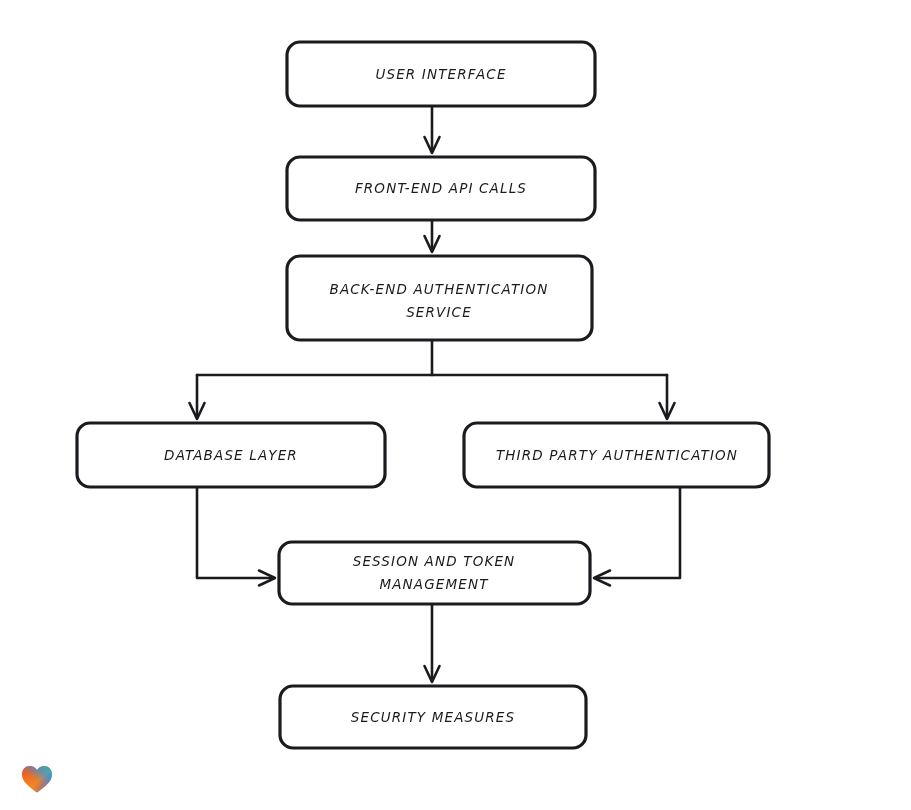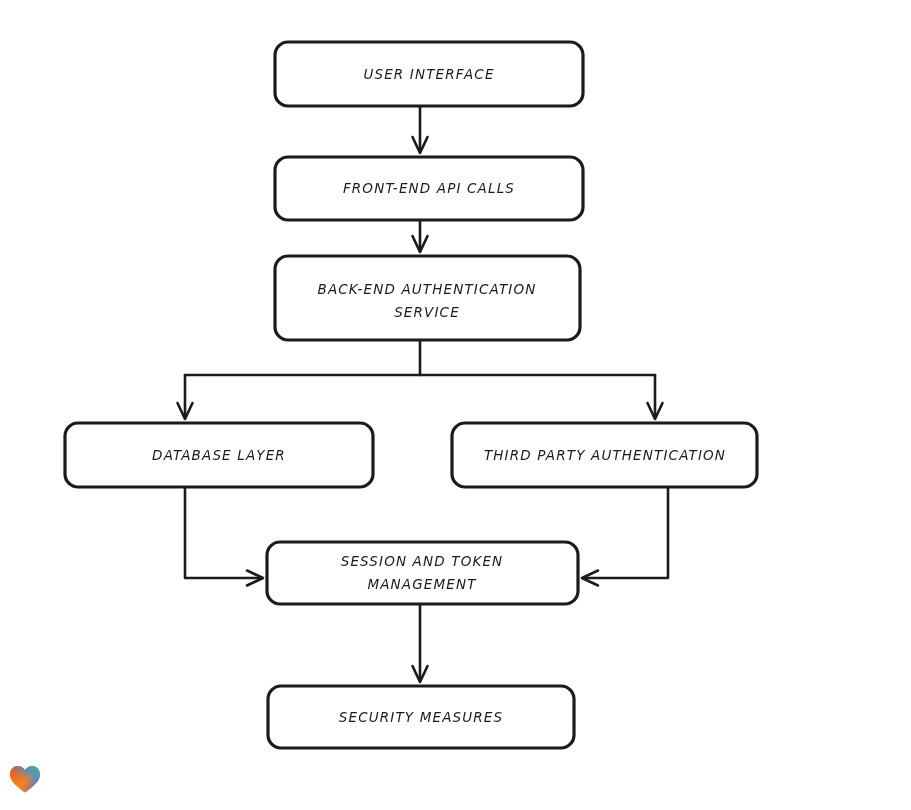--- a/index.html
+++ b/index.html
@@ -9,21 +9,21 @@
   }
   body {
     width: 911px;
     height: 810px;
     position: relative;
     overflow: hidden;
     font-family: "DejaVu Sans", sans-serif;
   }
   #canvas-root {
     position: absolute;
-    top: 0; left: 0;
+    top: 0; left: 12px;
     width: 843px;
     height: 810px;
   }
   svg.diagram {
     position: absolute;
     top: 0; left: 0;
     width: 911px;
     height: 810px;
     display: block;
   }

